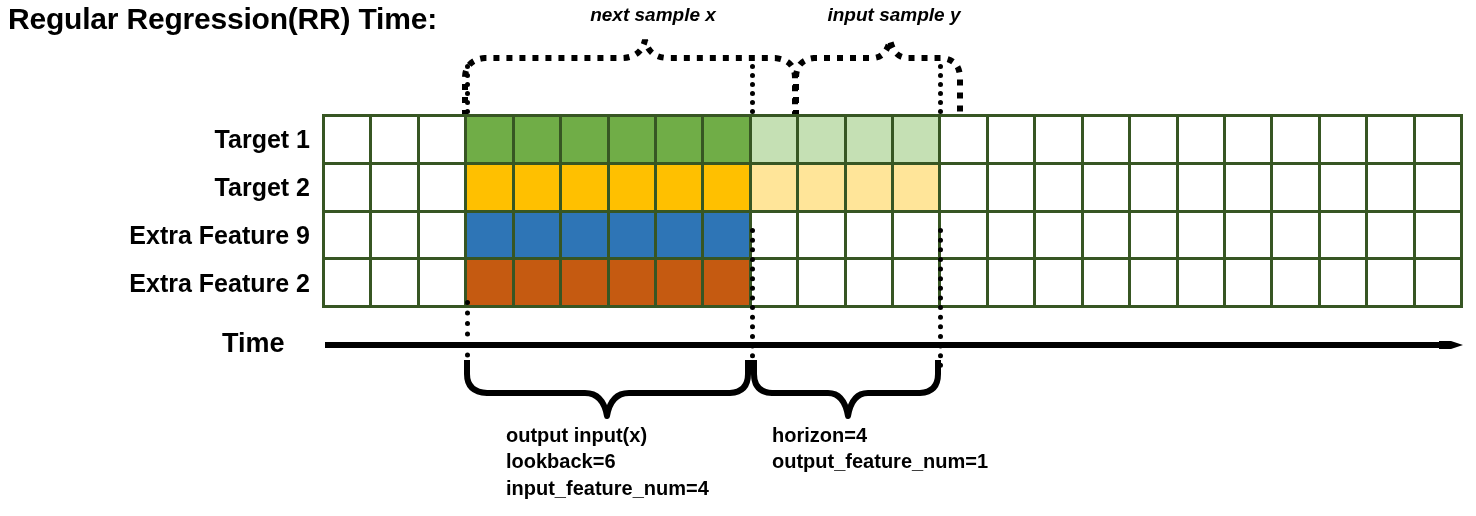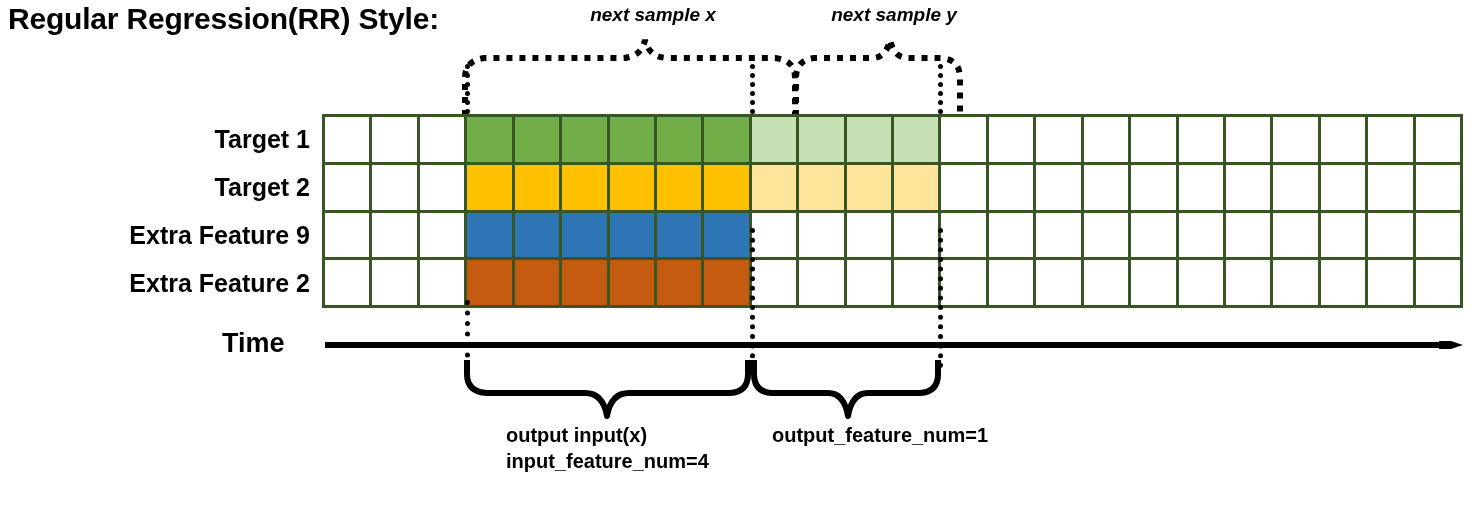--- a/index.html
+++ b/index.html
@@ -113,24 +113,24 @@
     color: #000;
     line-height: 1.32;
     white-space: nowrap;
   }
   #caption-input  { left: 506px; top: 422px; }
   #caption-output { left: 772px; top: 422px; }
 </style>
 </head>
 <body>
 
-<div id="title">Regular Regression(RR) Style:</div>
+<div id="title">Regular Regression(RR) Time:</div>
 
 <div class="sample-label" id="label-next-x">next sample x</div>
-<div class="sample-label" id="label-next-y">next sample y</div>
+<div class="sample-label" id="label-next-y">input sample y</div>
 
 <svg class="brace" id="brace-top-x" width="350" height="80" viewBox="0 0 350 80">
   <path d="M10,78 L10,40 Q10,22 30,20 L166,20 Q186,20 190,2 Q194,20 214,20 L320,20 Q340,22 340,40 L340,78" fill="none" stroke="#000" stroke-width="6" stroke-linecap="butt" stroke-dasharray="6 7"></path>
 </svg>
 <svg class="brace" id="brace-top-y" width="185" height="80" viewBox="0 0 185 80">
   <path d="M10,78 L10,40 Q10,22 28,20 L86,20 Q100,20 104,2 Q108,20 122,20 L156,20 Q174,22 174,40 L174,78" fill="none" stroke="#000" stroke-width="6" stroke-linecap="butt" stroke-dasharray="6 7"></path>
 </svg>
 
 <div class="vdot" id="vdot-x-start"></div>
 <div class="vdot" id="vdot-x-end"></div>
@@ -252,17 +252,19 @@
 
 <svg class="brace" id="brace-bot-x" width="300" height="60" viewBox="0 0 300 60">
   <path d="M12,0 L12,14 Q12,32 32,33 L130,33 Q148,33 152,56 Q156,33 174,33 L275,33 Q293,32 293,14 L293,0" fill="none" stroke="#000" stroke-width="6" stroke-linecap="round" stroke-linejoin="round"></path>
 </svg>
 <svg class="brace" id="brace-bot-y" width="210" height="60" viewBox="0 0 210 60">
   <path d="M12,0 L12,14 Q12,32 30,33 L86,33 Q102,33 106,56 Q110,33 126,33 L178,33 Q196,32 196,14 L196,0" fill="none" stroke="#000" stroke-width="6" stroke-linecap="round" stroke-linejoin="round"></path>
 </svg>
 
 <div class="caption" id="caption-input">
   <div>output input(x)</div>
+  <div>lookback=6</div>
   <div>input_feature_num=4</div>
 </div>
 <div class="caption" id="caption-output">
+  <div>horizon=4</div>
   <div>output_feature_num=1</div>
 </div>
 
 </body></html>

